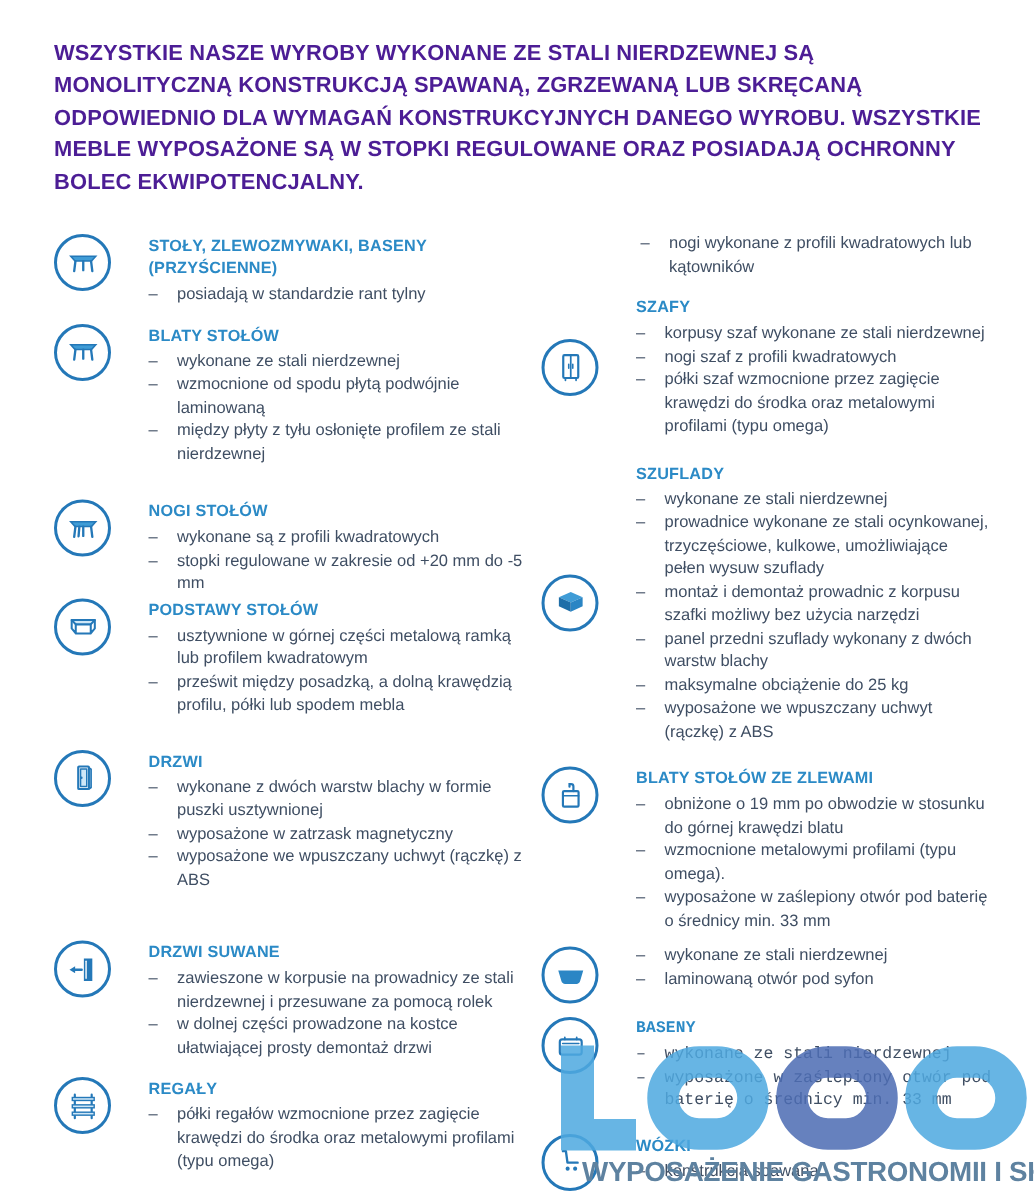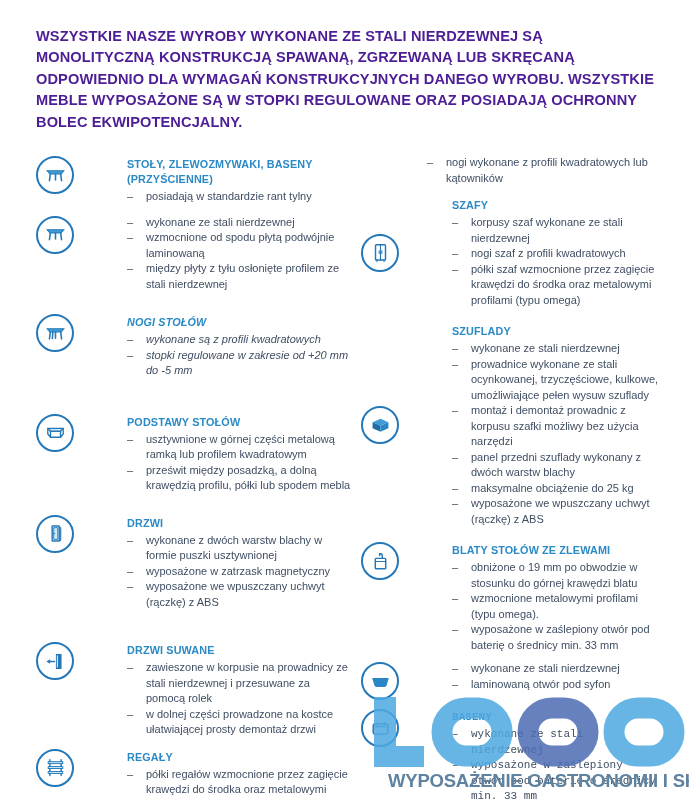--- a/index.html
+++ b/index.html
@@ -11,40 +11,40 @@
   }
   .page{padding:11px 28px 0 36px;position:relative;}
   .intro{
     color:#4c1d95;font-weight:bold;font-size:14.6px;line-height:21.5px;
     width:624px;letter-spacing:0.1px;
   }
   .columns{display:flex;margin-top:22px;}
   .col{box-sizing:border-box;}
   .col-left{width:325px;padding-right:10px;flex:none;}
   .col-right{flex:1;}
-  .section{display:flex;align-items:flex-start;gap:28px;}
+  .section{display:flex;align-items:flex-start;}
   .icon-wrap{
     width:34px;height:34px;flex:none;border:2.2px solid #2478b8;border-radius:50%;
     display:flex;align-items:center;justify-content:center;margin-top:1px;background:#fff;
   }
   .icon-wrap svg{width:25px;height:25px;display:block;}
   .content{margin-left:25px;flex:1;min-width:0;}
   .sec-title{
     color:#2b8ac6;font-weight:bold;font-size:10.8px;line-height:15px;
     margin:2px 0 2px;letter-spacing:0.15px;
   }
   ul.bullets{list-style:none;margin:0;padding:0;font-size:11px;line-height:15.5px;color:#3f4e63;}
   li.bullet{display:flex;}
   .dash{width:19px;flex:none;}
   .btxt{flex:1;min-width:0;}
   .continuation{margin-left:66px;}
   
   .mb8{margin-bottom:8px;}.mb10{margin-bottom:10px;}.mb12{margin-bottom:12px;font-family:Liberation Mono, monospace;}
   .mb14{margin-bottom:14px;align-items:center;}.mb17{margin-bottom:31px;}.mb20{margin-bottom:20px;}
-  .mb21{margin-bottom:21px;}.mb34{margin-bottom:34px;font-style:italic;}
+  .mb21{margin-bottom:21px;}.mb34{}
   
   .logo{position:absolute;left:366px;top:694px;opacity:0.86;pointer-events:none;}
   .logo svg{display:block;}
   .logo-tagline{
     position:absolute;left:388px;top:770px;width:300px;
     color:#5e82a0;font-size:18.5px;font-weight:bold;letter-spacing:-0.2px;white-space:nowrap;
   }
 </style>
 </head>
 <body>
@@ -77,20 +77,21 @@
       </div>
 
       <div class="section mb21">
         <div class="icon-wrap">
           <svg viewBox="0 0 24 24" fill="none" stroke="#2478b8" stroke-width="1.5" stroke-linecap="round">
             <polygon points="4,7.5 20,7.5 17.3,10.6 6.7,10.6" fill="#3f9cd6" stroke-width="1"></polygon>
             <path d="M7 10.6 L6.2 17 M17 10.6 L17.8 17 M12 10.6 L12 16.4"></path>
           </svg>
         </div>
         <div class="content">
+          <div class="sec-title">BLATY STOŁÓW</div>
           <ul class="bullets">
 
           <li class="bullet">
                 <span class="dash">–</span>
                 <span class="btxt">wykonane ze stali nierdzewnej</span>
               </li>
               <li class="bullet">
                 <span class="dash">–</span>
                 <span class="btxt">wzmocnione od spodu płytą podwójnie laminowaną</span>
               </li>

